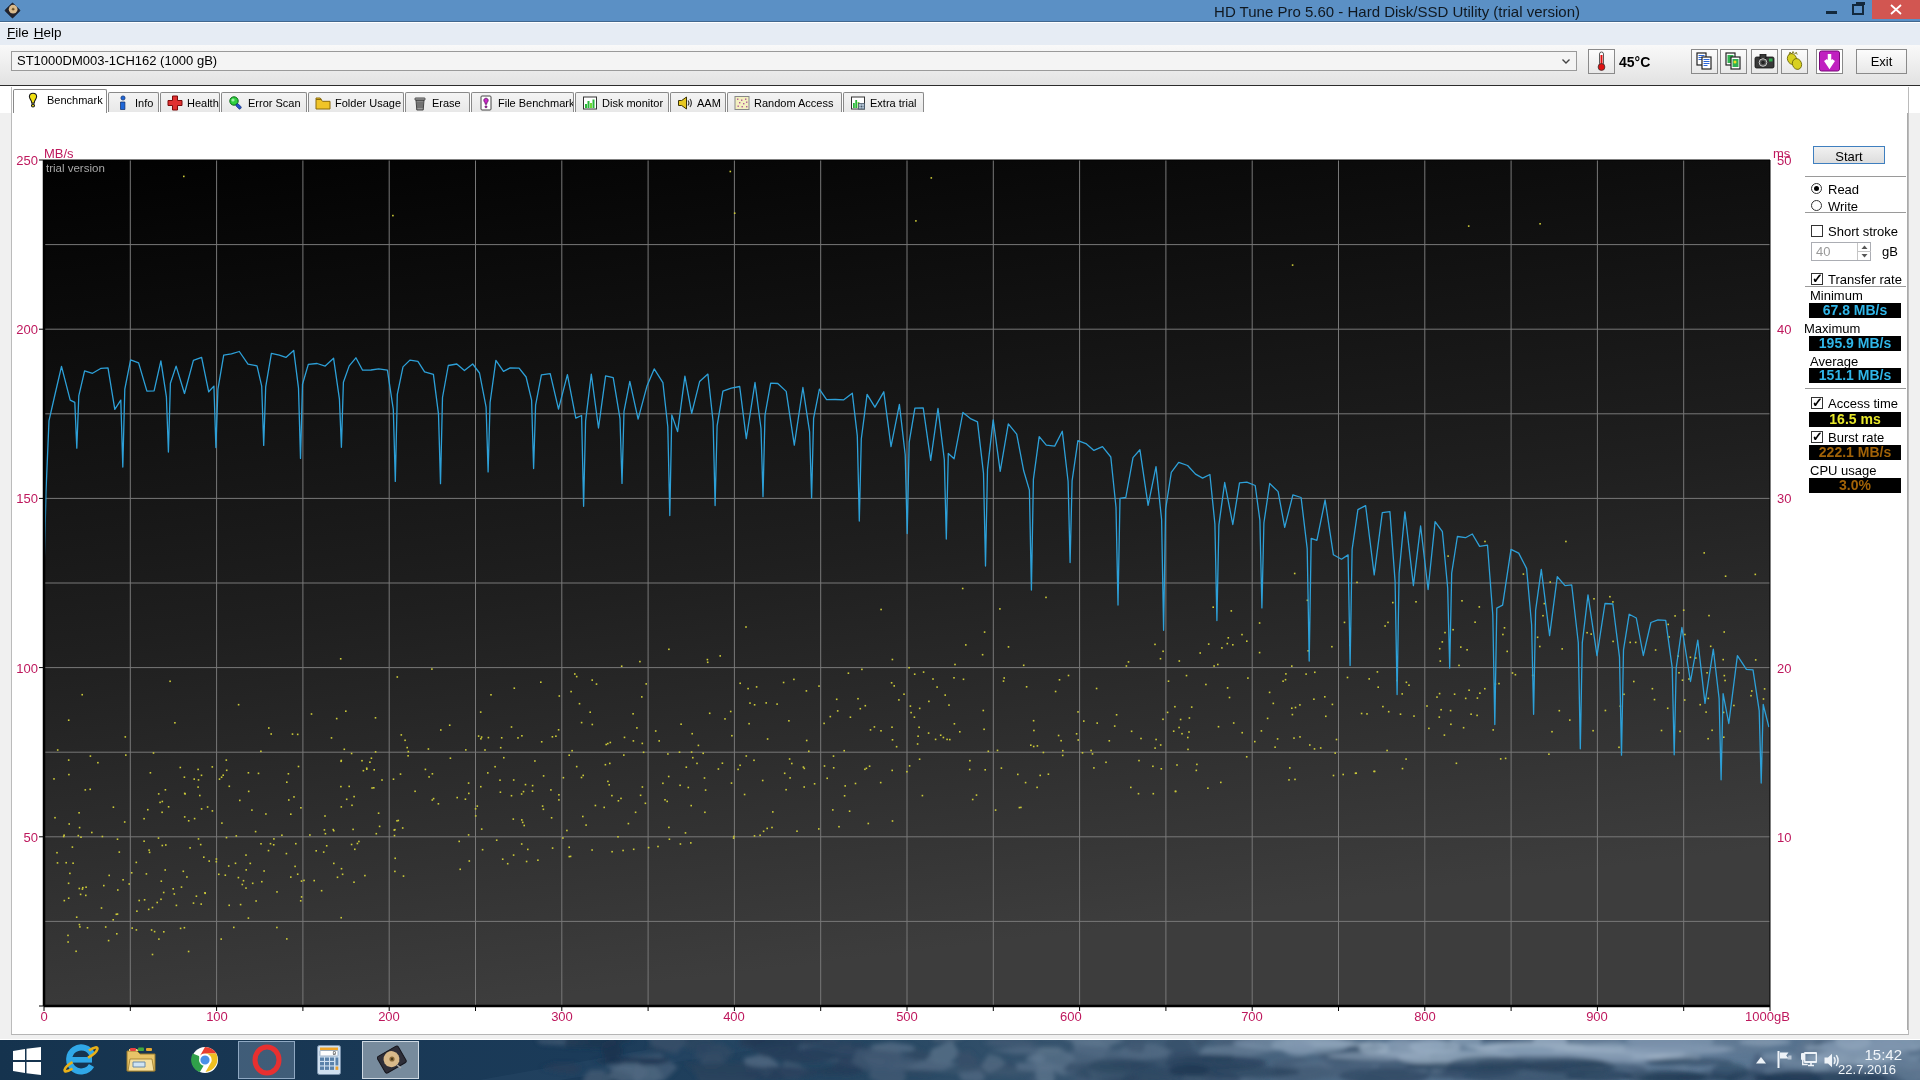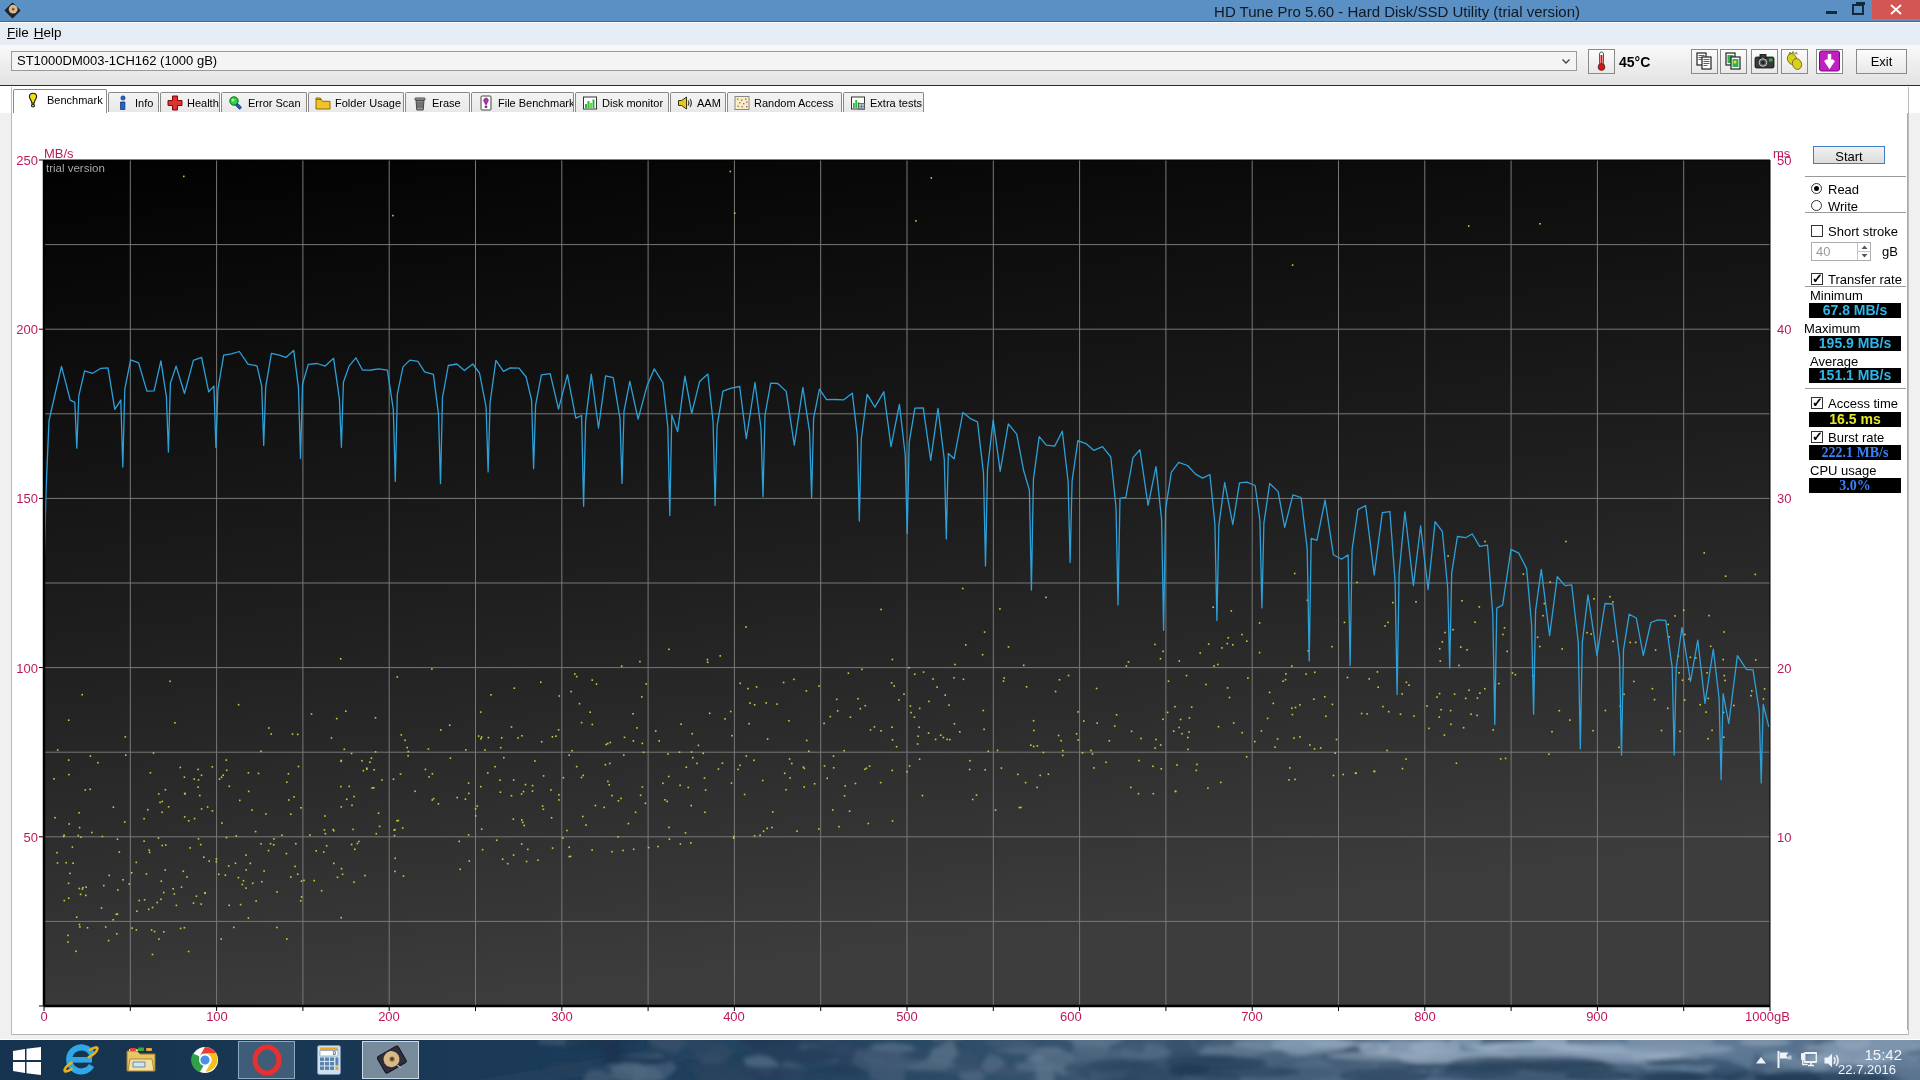--- a/index.html
+++ b/index.html
@@ -42,21 +42,21 @@
 
 #rpanel { position:absolute; left:1800px; top:113px; width:108px; height:917px; font-size:13px; color:#000; border-right:1px solid #aaa; background:#fff; }
 #startbtn { position:absolute; left:13px; top:33px; width:72px; height:18px; background:linear-gradient(#f1f1f1,#dddddd); border:1px solid #3f7fbf; text-align:center; line-height:20px; }
 .sep { position:absolute; left:5px; width:101px; height:1px; background:#9a9a9a; }
 .radio { position:absolute; left:11px; width:11px; height:11px; border:1px solid #333; border-radius:50%; background:#fff; }
 .radio.sel::after { content:""; position:absolute; left:2px; top:2px; width:5px; height:5px; border-radius:50%; background:#000; }
 .check { position:absolute; left:11px; width:12px; height:12px; border:1px solid #333; background:#fff; }
 .check.on::after { content:"\2713"; position:absolute; left:0px; top:-3px; font-size:13px; font-weight:bold; color:#000; }
 .rlabel { position:absolute; left:28px; }
 .vbox { position:absolute; left:9px; width:92px; height:15px; background:#000; text-align:center; font-size:14px; font-weight:bold; line-height:15px; }
-.cy { color:#30b6e8; } .yl { color:#e8e82a; } .wh { color:#3b82f6;font-family:Liberation Serif, serif; }
+.cy { color:#30b6e8; } .yl { color:#e8e82a; } .wh { color:#a16207; }
 
 
 #taskbar { position:absolute; left:0; top:1040px; width:1920px; height:40px; overflow:hidden; }
 .openbox { position:absolute; top:1px; width:57px; height:38px; background:rgba(125,150,178,0.4); border:1px solid #8fa8c2; }
 </style>
 </head>
 <body>
 
 <div id="titlebar">
   <div id="titletext">HD Tune Pro 5.60 - Hard Disk/SSD Utility (trial version)</div>
@@ -228,21 +228,21 @@
             <rect x="11" y="9.5" width="1" height="1"></rect>
             <rect x="12.5" y="9.5" width="1" height="1"></rect>
             <rect x="9.5" y="11" width="1" height="1"></rect>
             <rect x="11" y="11" width="1" height="1"></rect>
             <rect x="12.5" y="11" width="1" height="1"></rect>
             <rect x="9.5" y="12.5" width="1" height="1"></rect>
             <rect x="11" y="12.5" width="1" height="1"></rect>
             <rect x="12.5" y="12.5" width="1" height="1"></rect>
           </g>
         </svg></span>
-      <span class="tlabel" style="">Extra tests</span>
+      <span class="tlabel" style="">Extra trial</span>
     </div>
   </div>
 
 <div id="page">
   <div id="panel"></div>
 </div>
 
 <svg width="1920" height="1080" viewBox="0 0 1920 1080" style="position:absolute;left:0;top:0">
 <defs>
       <linearGradient id="cbg" x1="0" y1="0" x2="0.25" y2="1">

